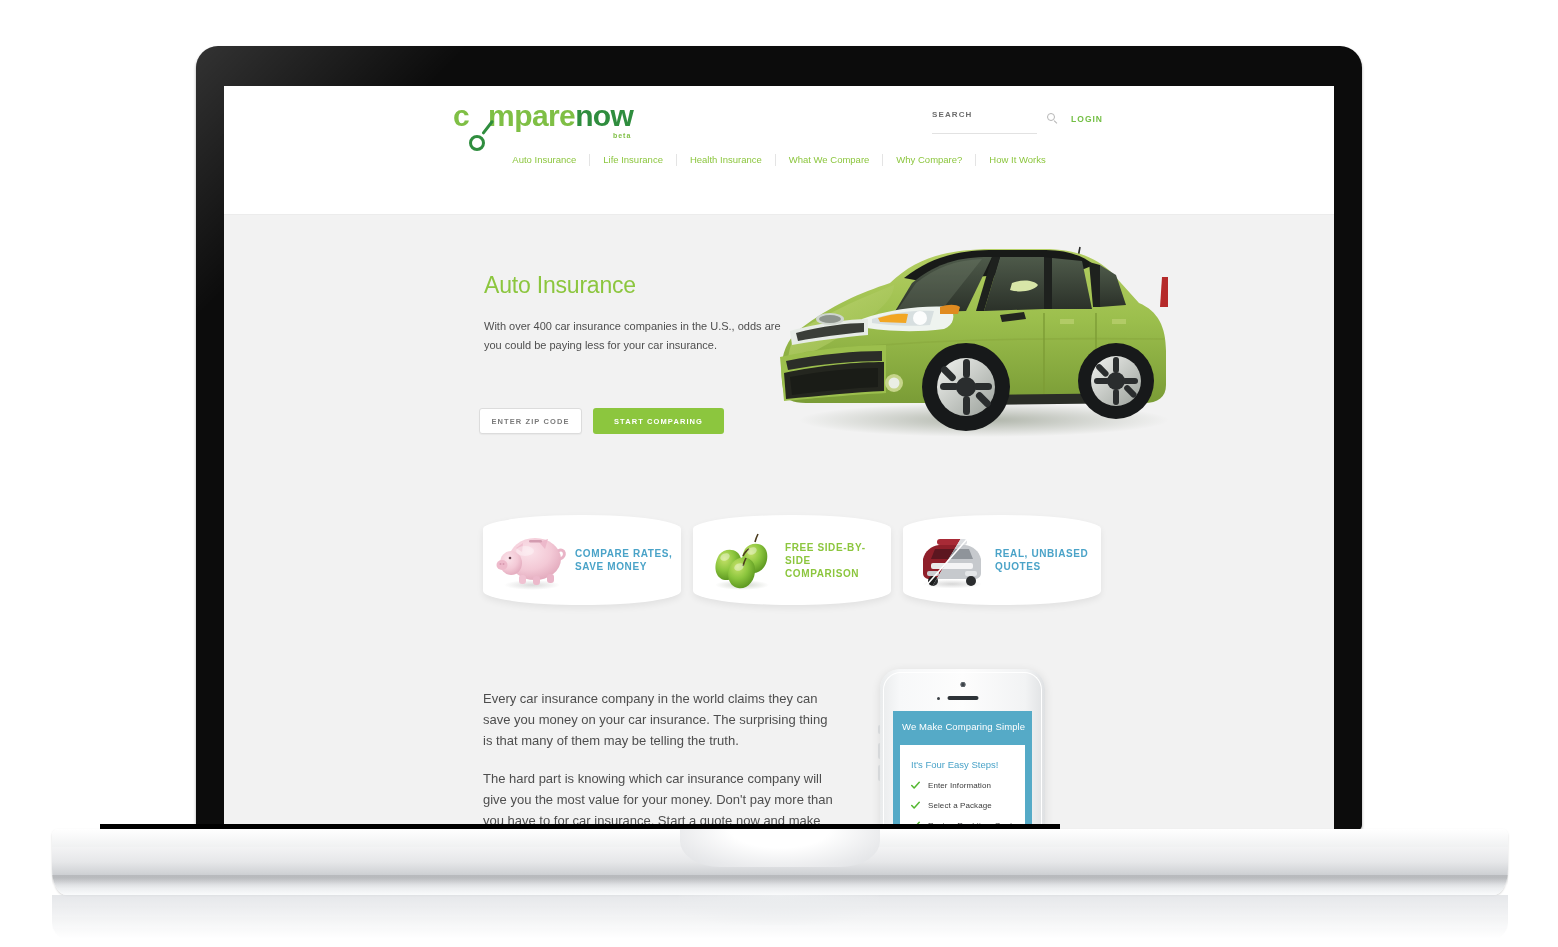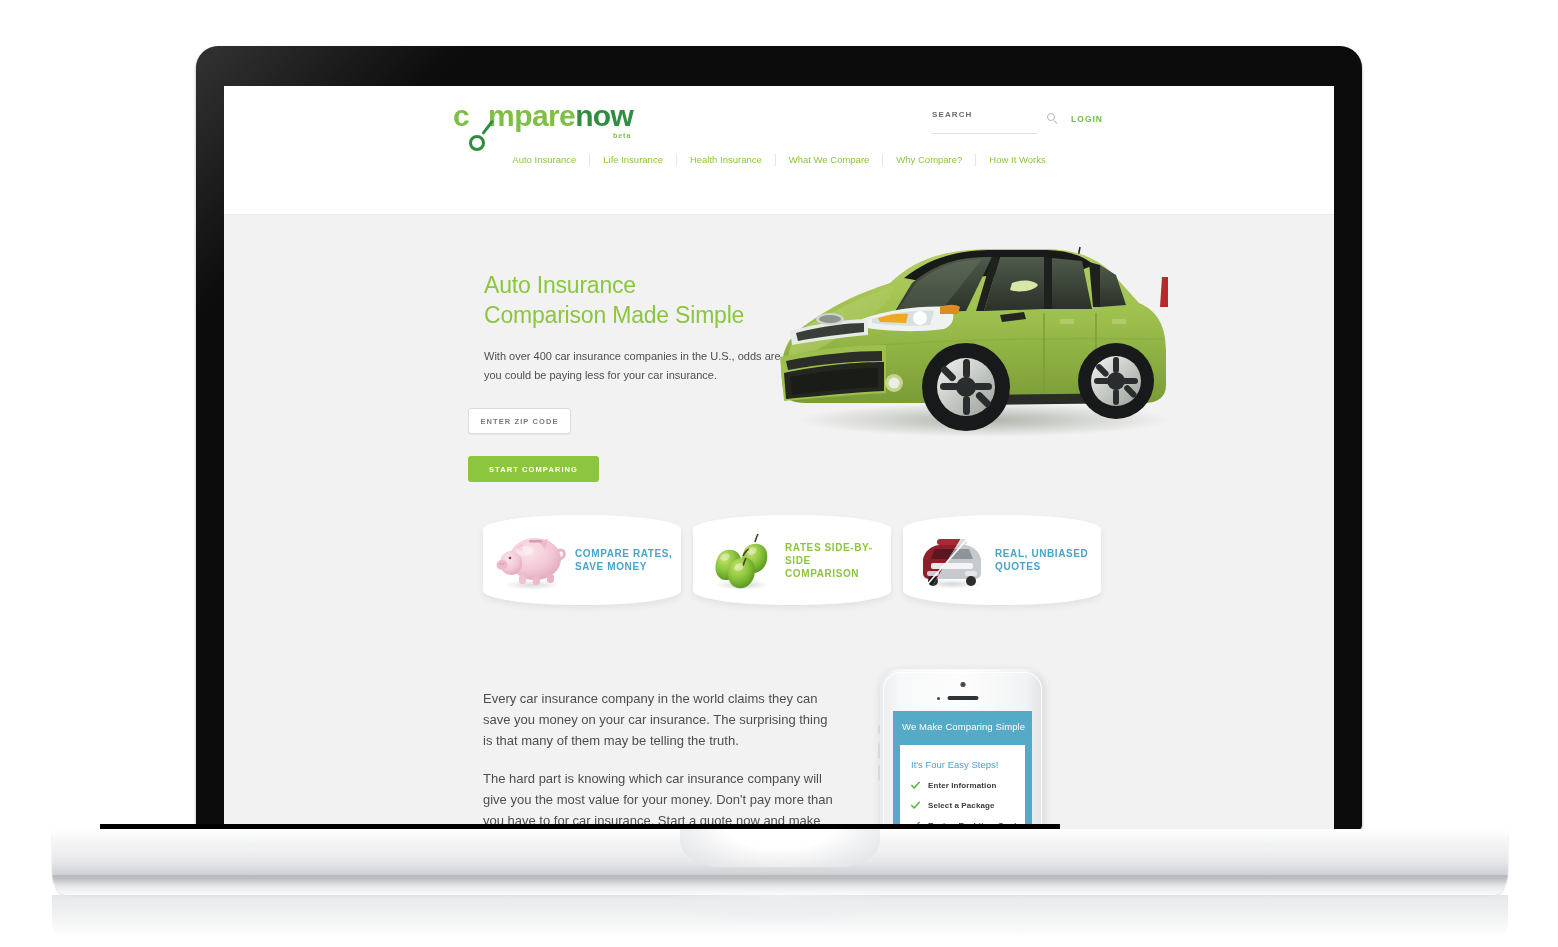--- a/index.html
+++ b/index.html
@@ -145,21 +145,21 @@
   
   #hero { position:relative; height:330px; }
   #hero-copy { position:absolute; left:260px; top:55px; width:300px; }
   #hero-title {
     color:#8cc63e; font-size:23px; line-height:30px;
     font-weight:normal; letter-spacing:-.2px;
   }
   #hero-sub {
     margin-top:17px; color:#4e4e4e; font-size:11px; line-height:18.5px;
   }
-  #hero-form { position:absolute; left:244px; top:193px; display:flex; gap:22px;flex-direction:column; }
+  #hero-form { position:absolute; left:255px; top:193px; display:flex; gap:11px; }
   #zip-input {
     width:103px; height:26px; border:1px solid #dcdcdc; border-radius:3px;
     background:#fff; text-align:center;
     font-family:"Liberation Sans",sans-serif; font-size:7.5px; font-weight:bold;
     letter-spacing:1.1px; color:#7b7b7b; outline:none;
     box-shadow:0 1px 1px rgba(0,0,0,.04);
   }
   #zip-input::placeholder{ color:#7b7b7b; opacity:1; }
   #start-btn {
     width:131px; height:26px; border:0; border-radius:3px;
@@ -234,21 +234,21 @@
     color:#fff; font-size:9.5px; padding:10px 0 9px 9px; letter-spacing:.1px;
   }
   #phone-card {
     position:absolute; left:7px; right:7px; top:34px; bottom:0;
     background:#fff; padding:14px 0 0 11px;
   }
   #phone-steps-title { color:#4aa3c8; font-size:9.5px; margin-bottom:11px; }
   .phone-step { display:flex; align-items:center; gap:8px; margin-bottom:11px; }
   .phone-check { width:9px; height:9px; flex:0 0 9px; }
   .phone-check svg { display:block; }
-  .phone-step-label { color:#3b3b3b; font-size:8px; font-weight:bold; letter-spacing:.1px; white-space:nowrap; }
+  .phone-step-label { color:#3b3b3b; font-size:8px; font-weight:normal; letter-spacing:.1px; white-space:nowrap; }
 </style>
 </head>
 <body>
 
 <div id="stage">
 
   <div id="laptop-lid">
     <div id="screen">
 
       <div id="page">
@@ -279,21 +279,20 @@
             <a class="nav-item" href="#">Why Compare?</a>
             <a class="nav-item" href="#">How It Works</a>
           </nav>
         </div>
 
         <div id="hero">
 
           <div id="hero-copy">
             <h1 id="hero-title">
               <span>Auto Insurance</span><br>
-              <span>Comparison Made Simple</span>
             </h1>
             <p id="hero-sub">With over 400 car insurance companies in the U.S., odds are you could be paying less for your car insurance.</p>
           </div>
 
           <div id="hero-form">
             <input id="zip-input" type="text" placeholder="ENTER ZIP CODE" style="">
             <button id="start-btn">START COMPARING</button>
           </div>
 
           <div id="hero-car">
@@ -486,21 +485,21 @@
                 <path d="M33 38 C40 29, 55 31, 56 43 C57 57, 47 65, 39 63 C29 61, 26 48, 33 38 Z" fill="url(#appleG)"></path>
                 <path d="M44 31 C46 27, 48 25, 50 24" stroke="#4b3b1d" stroke-width="1.6" fill="none"></path>
                 <path d="M56 17 C57 13, 58 11, 59 9" stroke="#4b3b1d" stroke-width="1.6" fill="none"></path>
                 <path d="M44 41 C45 37, 46 35, 47 33" stroke="#4b3b1d" stroke-width="1.6" fill="none"></path>
                 <ellipse cx="26" cy="32" rx="5" ry="3.5" fill="#ffffff" opacity=".4" transform="rotate(-25 26 32)"></ellipse>
                 <ellipse cx="53" cy="26" rx="5" ry="3.5" fill="#ffffff" opacity=".4" transform="rotate(-25 53 26)"></ellipse>
                 <ellipse cx="40" cy="42" rx="5" ry="3.5" fill="#ffffff" opacity=".4" transform="rotate(-25 40 42)"></ellipse>
               </svg>
             </div>
             <div class="feature-label label-green">
-              <div>RATES SIDE-BY-SIDE</div>
+              <div>FREE SIDE-BY-SIDE</div>
               <div>COMPARISON</div>
             </div>
           </div>
 
           <div class="feature-card">
             <div class="feature-art">
               <svg viewBox="0 0 86 70" xmlns="http://www.w3.org/2000/svg">
                 <defs>
                   <clipPath id="leftHalf">
                       <path d="M0 0 L60 0 L18 70 L0 70 Z"></path>

